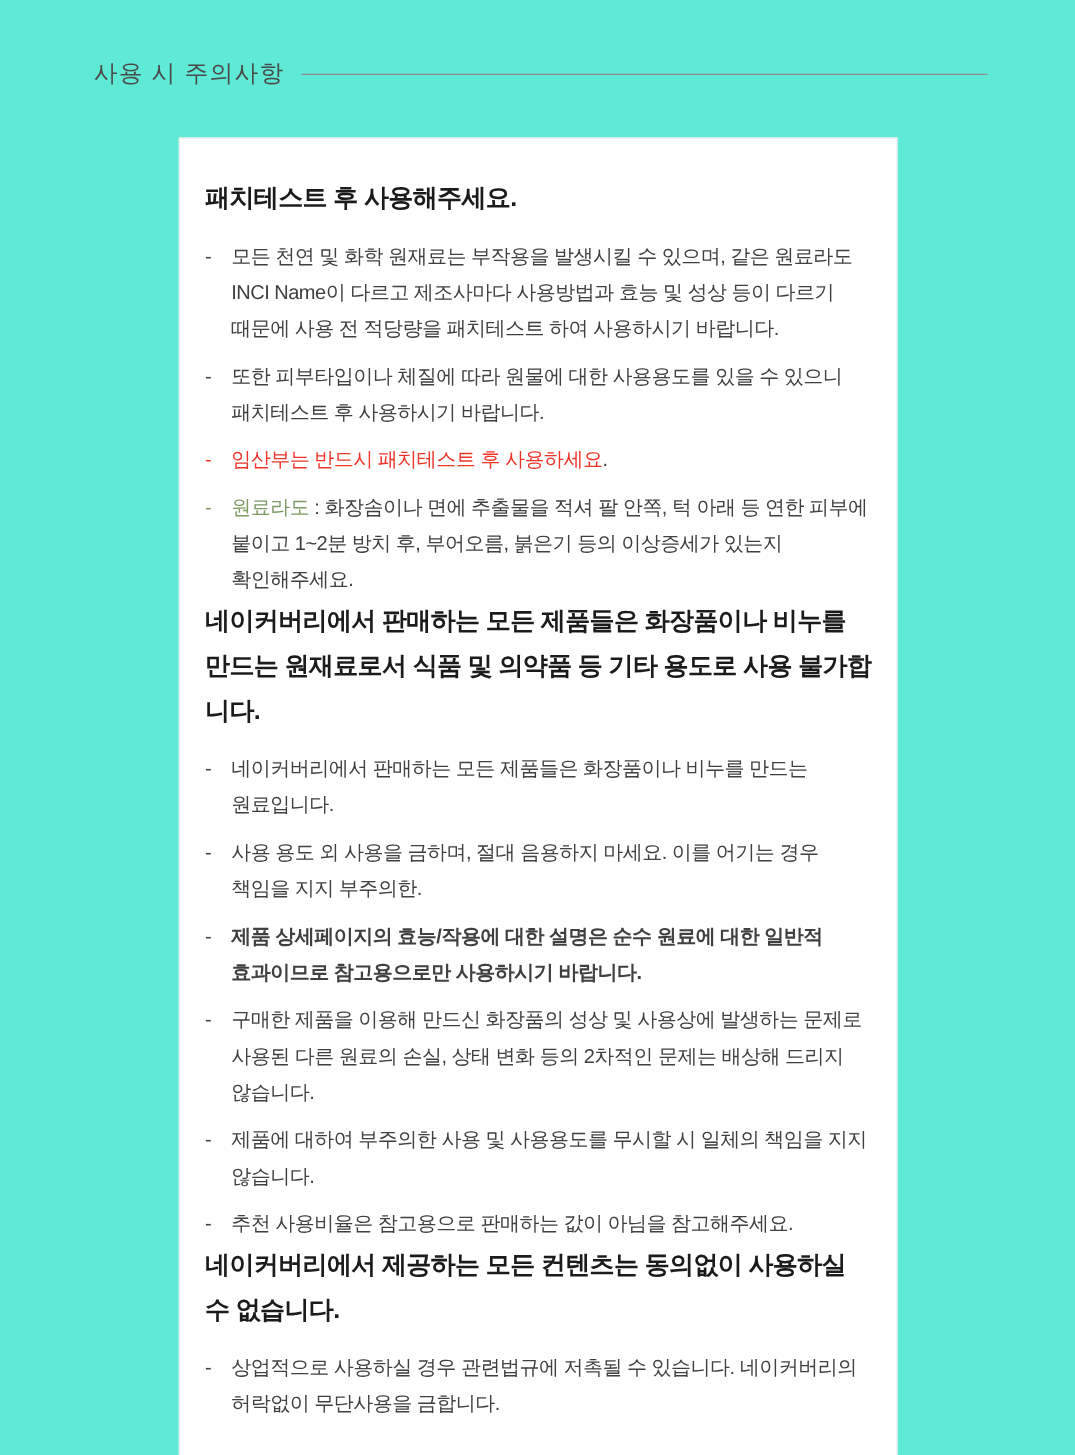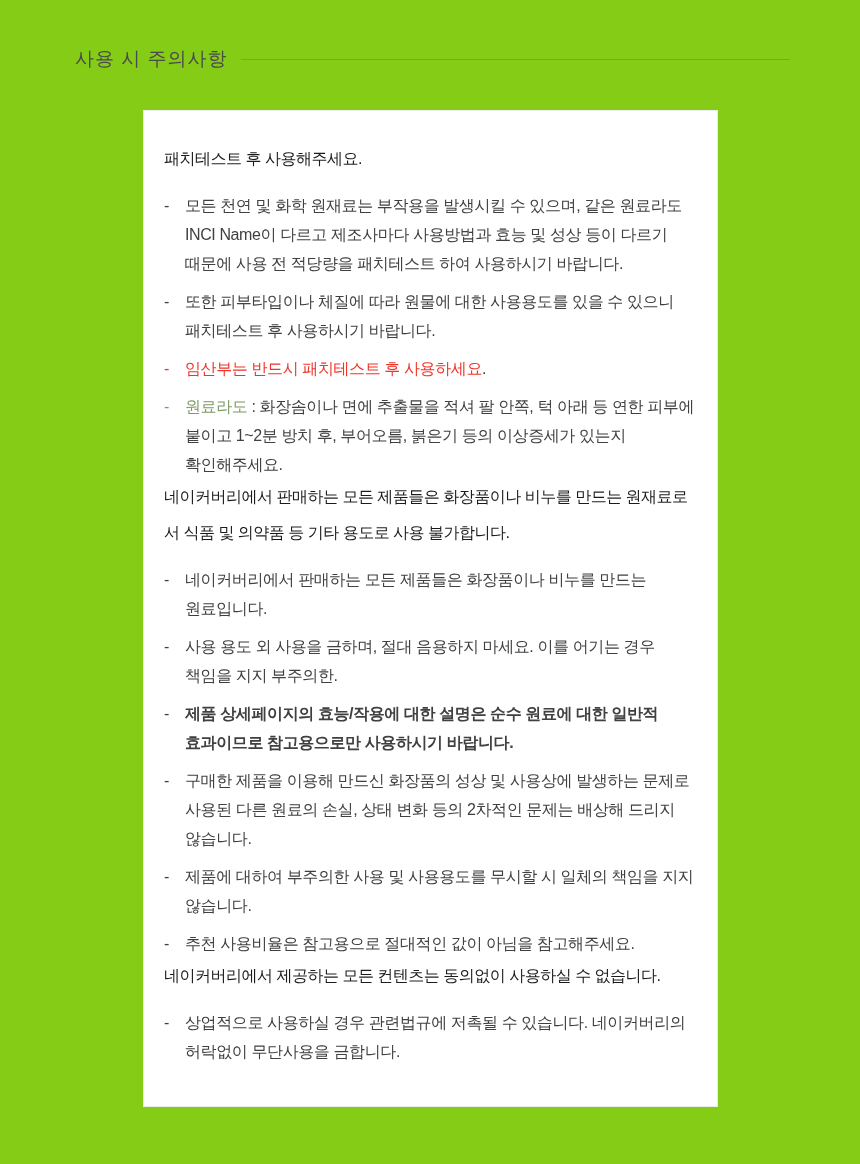--- a/index.html
+++ b/index.html
@@ -5,21 +5,21 @@
   html, body {
     margin: 0;
     padding: 0;
     background: #ffffff;
     font-family: "Liberation Sans", "DejaVu Sans", sans-serif;
   }
   .page {
     position: relative;
     width: 860px;
     height: 1164px;
-    background: #84cc16;
+    background: #5eead4;
     overflow: hidden;
   }
   
   .page-header {
     display: flex;
     align-items: center;
     padding: 46px 70px 0 75px;
   }
   .page-title {
     font-size: 19px;
@@ -38,22 +38,22 @@
     box-sizing: border-box;
     width: 575px;
     margin: 38px 0 0 143px;
     border: 1px solid #ececec;
     background: #ffffff;
     padding: 30px 20px 40px 20px;
   }
   .notice-section { margin: 0; }
   .notice-section + .notice-section { }
   .section-heading {
-    font-size: 16px;
-    font-weight: 400;
+    font-size: 20px;
+    font-weight: 700;
     color: #1b1b1b;
     line-height: 36px;
     letter-spacing: -0.5px;
     margin: 0 0 14px 0;
   }
   .bullet {
     display: flex;
     font-size: 16px;
     line-height: 29px;
     letter-spacing: -0.4px;
@@ -115,21 +115,21 @@
         <div class="bullet">
           <span class="dash" style="color: rgb(64, 64, 64);">-</span>
           <span class="bullet-text"><span style="color: rgb(64, 64, 64);">구매한 제품을 이용해 만드신 화장품의 성상 및 사용상에 발생하는 문제로 사용된 다른 원료의 손실, 상태 변화 등의 2차적인 문제는 배상해 드리지 않습니다.</span></span>
         </div>
         <div class="bullet">
           <span class="dash" style="color: rgb(64, 64, 64);">-</span>
           <span class="bullet-text"><span style="color: rgb(64, 64, 64);">제품에 대하여 부주의한 사용 및 사용용도를 무시할 시 일체의 책임을 지지 않습니다.</span></span>
         </div>
         <div class="bullet">
           <span class="dash" style="color: rgb(64, 64, 64);">-</span>
-          <span class="bullet-text"><span style="color: rgb(64, 64, 64);">추천 사용비율은 참고용으로 절대적인 값이 아님을 참고해주세요.</span></span>
+          <span class="bullet-text"><span style="color: rgb(64, 64, 64);">추천 사용비율은 참고용으로 판매하는 값이 아님을 참고해주세요.</span></span>
         </div>
       </section>
       <section class="notice-section">
         <h3 class="section-heading" style="color: rgb(27, 27, 27);">네이커버리에서 제공하는 모든 컨텐츠는 동의없이 사용하실 수 없습니다.</h3>
         <div class="bullet">
           <span class="dash" style="color: rgb(64, 64, 64);">-</span>
           <span class="bullet-text"><span style="color: rgb(64, 64, 64);">상업적으로 사용하실 경우 관련법규에 저촉될 수 있습니다. 네이커버리의 허락없이 무단사용을 금합니다.</span></span>
         </div>
       </section>
     </div>

